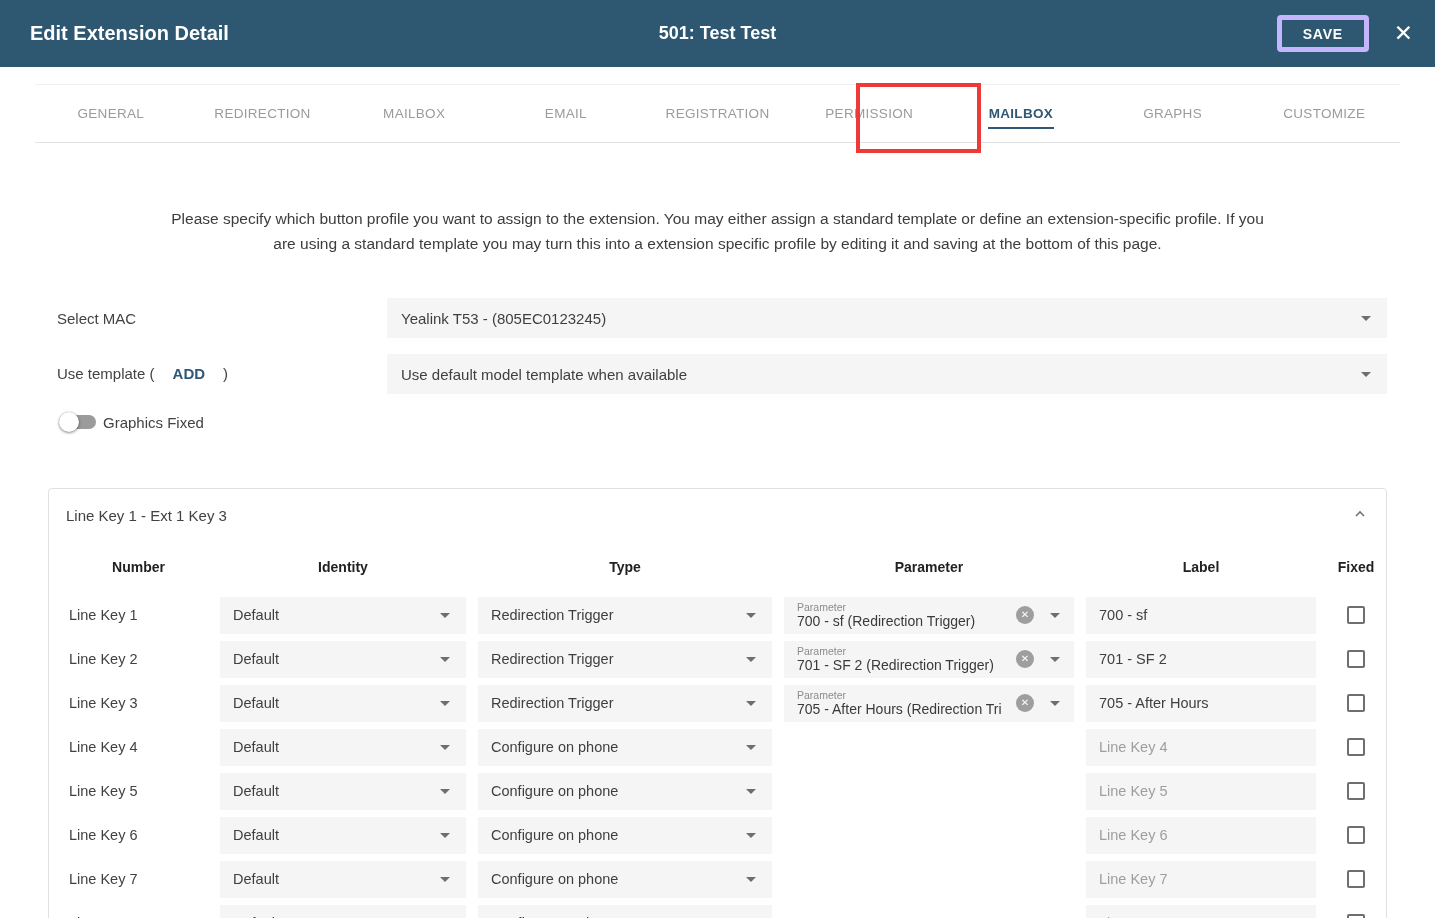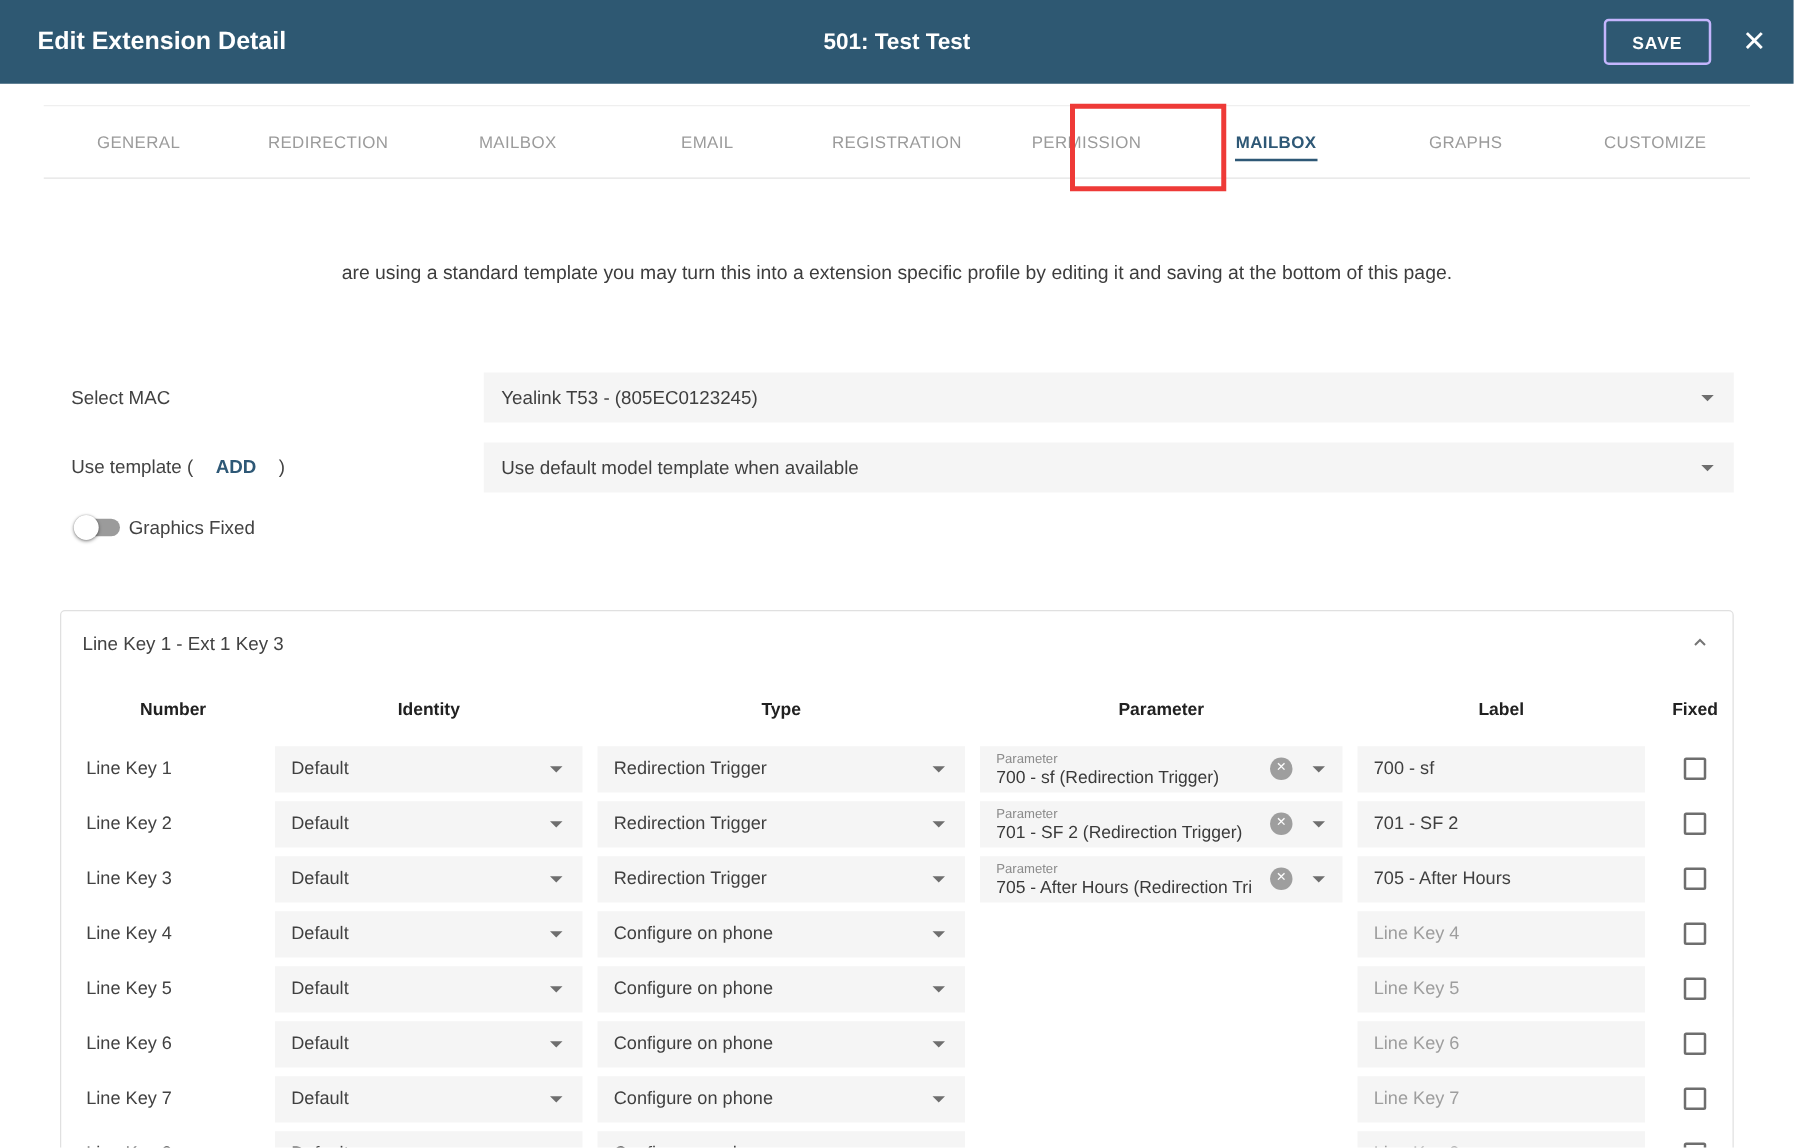--- a/index.html
+++ b/index.html
@@ -7,21 +7,21 @@
   body {
     position:relative; overflow:hidden; background:#ffffff;
     font-family:"Liberation Sans", sans-serif; color:#424242;
   }
 
   
   .hdr { position:absolute; top:0; left:0; width:1435px; height:67px; background:#2e5872; }
   .hdr-title { position:absolute; left:30px; top:22px; color:#fff; font-size:20px; font-weight:bold; }
   .hdr-center { position:absolute; left:50%; transform:translateX(-50%); top:23px; color:#fff; font-size:18px; font-weight:bold; }
   .save-btn { position:absolute; right:66px; top:15px; height:37px; padding:0 21px; background:transparent;
-    border:2px solid #c4b5fd; border-radius:4px; color:#fff; font-size:14px; font-weight:bold; letter-spacing:.8px;
+    border:5px solid #c4b5fd; border-radius:4px; color:#fff; font-size:14px; font-weight:bold; letter-spacing:.8px;
     font-family:"Liberation Sans", sans-serif; cursor:pointer; }
   .close-x { position:absolute; right:22px; top:18px; color:#fff; font-size:23px; font-weight:400; cursor:pointer; line-height:30px; }
 
   
   .tabs { position:absolute; top:84px; left:35px; width:1365px; height:59px; display:flex;
     border-top:1px solid #efefef; border-bottom:1px solid #e3e3e3; }
   .tab { flex:1; position:relative; display:flex; align-items:center; justify-content:center;
     color:#9b9b9b; font-size:13.5px; font-weight:500; letter-spacing:.3px; cursor:pointer; }
   .tab .tab-underline { display:none; position:absolute; bottom:13px; left:50%; transform:translateX(-50%);
     width:66px; height:2px; background:#2e5876; }
@@ -117,20 +117,21 @@
     <div class="tab">
       <span>GRAPHS</span>
     </div>
     <div class="tab">
       <span>CUSTOMIZE</span>
     </div>
   </div>
 <div class="annotation-box"></div>
 
 <div class="desc">
+  <div>Please specify which button profile you want to assign to the extension. You may either assign a standard template or define an extension-specific profile. If you</div>
   <div>are using a standard template you may turn this into a extension specific profile by editing it and saving at the bottom of this page.</div>
 </div>
 
 <div class="frm-label" style="top:310px;">Select MAC</div>
 <div class="field mac-field" style="top:298px;">
   <span>Yealink T53 - (805EC0123245)</span>
   <span class="car car-abs"></span>
 </div>
 
 <div class="frm-label" style="top:365px;">

